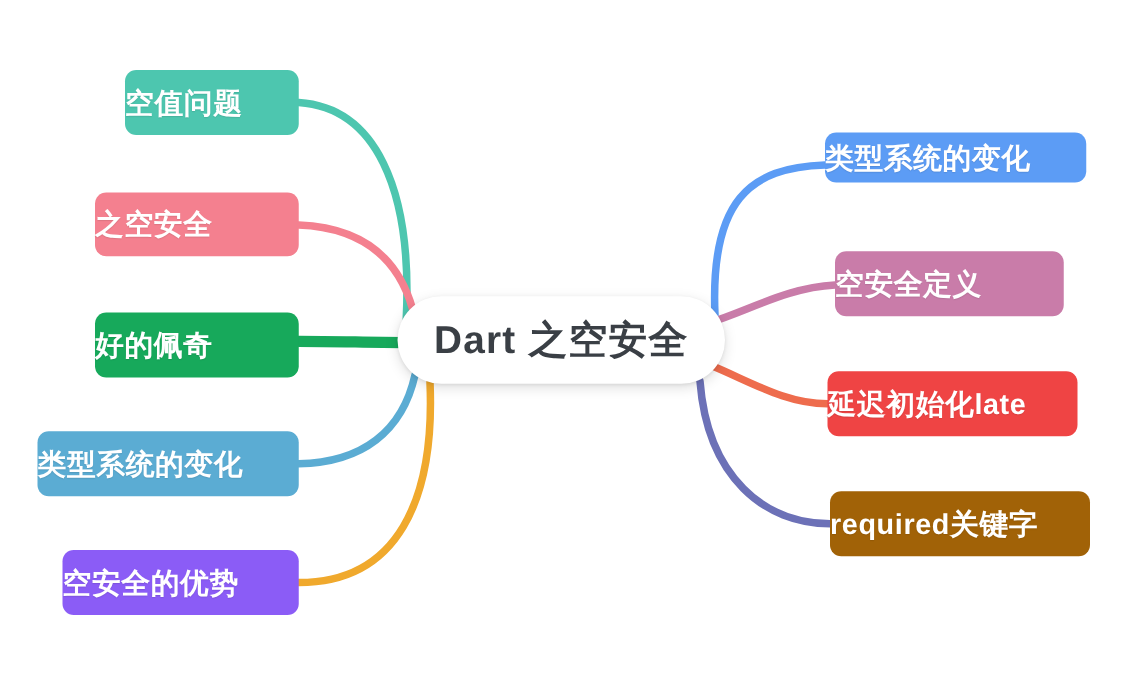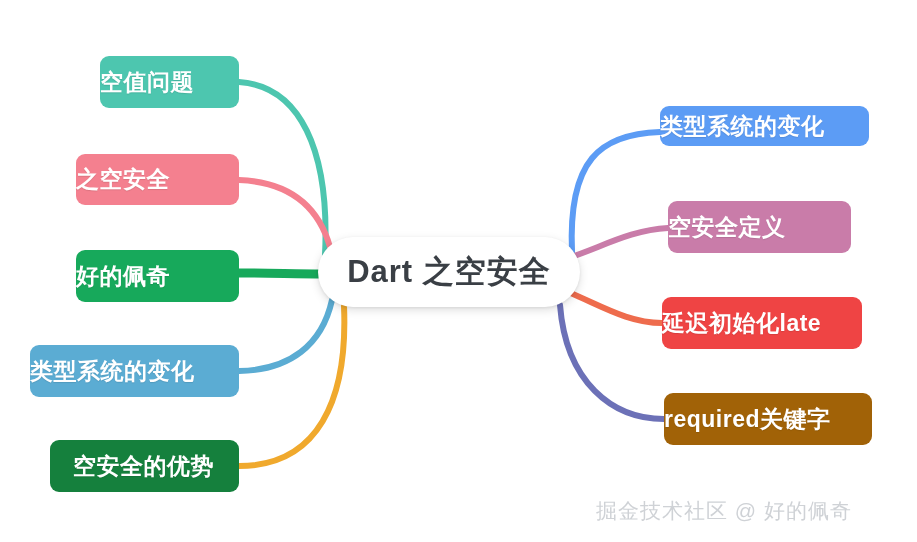--- a/index.html
+++ b/index.html
@@ -96,32 +96,31 @@
       </div>
       <div class="node" style="left: 76px; top: 154px; width: 163px; height: 51px; background: rgb(244, 128, 143);">
         <span class="node-label">之空安全</span>
       </div>
       <div class="node" style="left: 76px; top: 250px; width: 163px; height: 52px; background: rgb(23, 169, 91);">
         <span class="node-label">好的佩奇</span>
       </div>
       <div class="node" style="left: 30px; top: 345px; width: 209px; height: 52px; background: rgb(91, 172, 211);">
         <span class="node-label">类型系统的变化</span>
       </div>
-      <div class="node" style="left: 50px; top: 440px; width: 189px; height: 52px; background: #15803d; padding-left: 23px;">
+      <div class="node" style="left: 50px; top: 440px; width: 189px; height: 52px; background: #8b5cf6;">
         <span class="node-label">空安全的优势</span>
       </div>
       <div class="node" style="left: 660px; top: 106px; width: 209px; height: 40px; background: rgb(92, 156, 245);">
         <span class="node-label">类型系统的变化</span>
       </div>
       <div class="node" style="left: 668px; top: 201px; width: 183px; height: 52px; background: rgb(201, 124, 169);">
         <span class="node-label">空安全定义</span>
       </div>
       <div class="node" style="left: 662px; top: 297px; width: 200px; height: 52px; background: #ef4444;">
         <span class="node-label">延迟初始化late</span>
       </div>
       <div class="node" style="left: 664px; top: 393px; width: 208px; height: 52px; background: #a16207;">
         <span class="node-label">required关键字</span>
       </div>
     </div>
 
-  <div id="watermark" style="left: 596px; top: 497px; color: rgb(207, 210, 214);">掘金技术社区 @ 好的佩奇</div>
 
 </div>
 
 </body></html>

